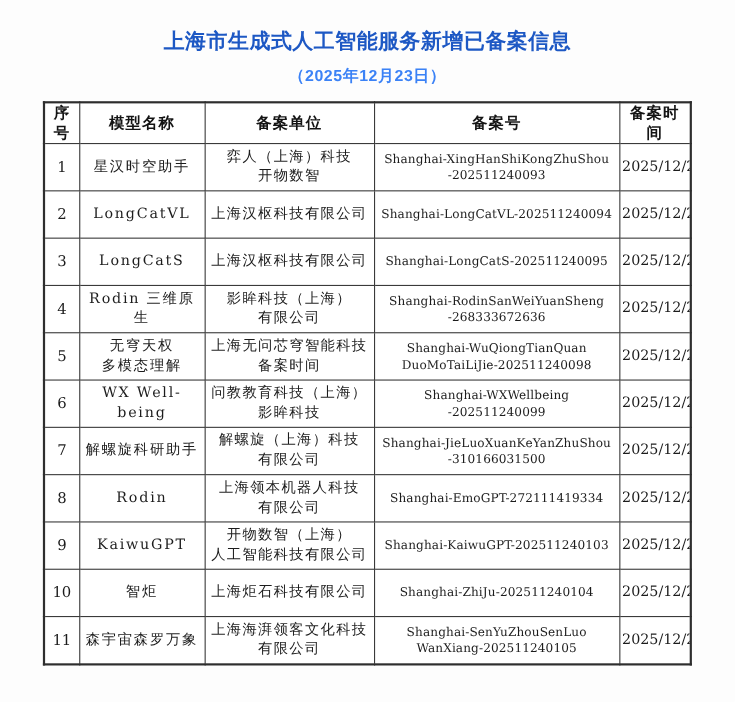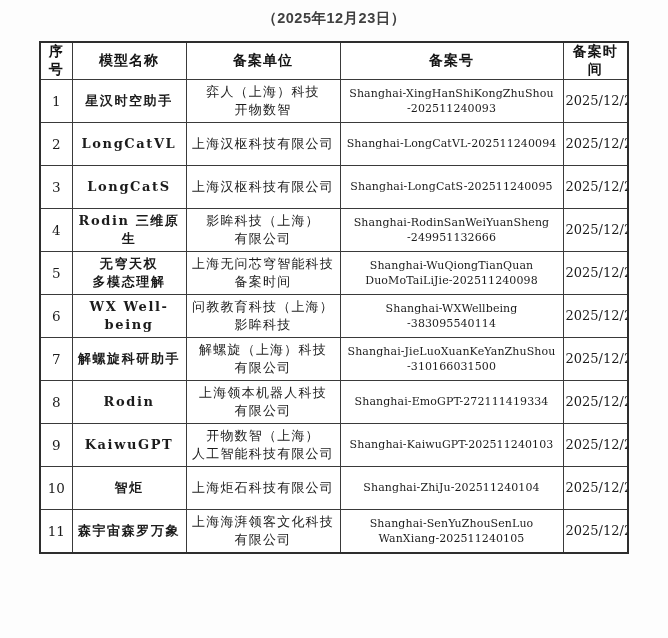--- a/index.html
+++ b/index.html
@@ -25,21 +25,21 @@
     font-weight: bold;
     color: #1d58c4;
     letter-spacing: 0.5px;
     font-family: "Liberation Sans", sans-serif;
   }
   .subtitle {
     margin-top: 9px;
     text-align: center;
     font-size: 14.5px;
     font-weight: bold;
-    color: #404040;
+    color: #3b82f6;
     letter-spacing: 0.5px;
     font-family: "Liberation Sans", sans-serif;
   }
   table.filing-table {
     margin: 13px auto 0 auto;
     width: 588px;
     border-collapse: collapse;
     table-layout: fixed;
     background: #ffffff;
     border: 2px solid #2e2e2e;
@@ -62,29 +62,30 @@
   }
   .filing-table td {
     height: 42px;
     font-size: 13px;
     color: #1c1c1c;
     line-height: 1.4;
     white-space: pre-line;
     font-family: "DejaVu Serif", "Liberation Serif", serif;
   }
   td.col-no    { font-size: 13.5px; }
-  td.col-model { letter-spacing: 1.6px; font-weight: bold; }
+  td.col-model { letter-spacing: 1.6px; }
   td.col-org   { letter-spacing: 1.2px; }
   td.col-reg   { letter-spacing: 0.1px; font-size: 11px; }
   td.col-date  { font-size: 13px; letter-spacing: 0; }
 </style>
 </head>
 <body>
 
 <div class="page">
+  <div class="title">上海市生成式人工智能服务新增已备案信息</div>
   <div class="subtitle">（2025年12月23日）</div>
 
   <table class="filing-table">
     <colgroup>
       <col style="width:32px">
       <col style="width:114px">
       <col style="width:154px">
       <col style="width:223px">
       <col style="width:65px">
     </colgroup>
@@ -120,40 +121,40 @@
           <td class="col-org">上海汉枢科技有限公司</td>
           <td class="col-reg">Shanghai-LongCatS-202511240095</td>
           <td class="col-date">2025/12/22</td>
         </tr>
         <tr>
           <td class="col-no">4</td>
           <td class="col-model">Rodin 三维原生</td>
           <td class="col-org">影眸科技（上海）
 有限公司</td>
           <td class="col-reg">Shanghai-RodinSanWeiYuanSheng
--249951132666</td>
+-268333672636</td>
           <td class="col-date">2025/12/22</td>
         </tr>
         <tr>
           <td class="col-no">5</td>
           <td class="col-model">无穹天权
 多模态理解</td>
           <td class="col-org">上海无问芯穹智能科技
 备案时间</td>
           <td class="col-reg">Shanghai-WuQiongTianQuan
 DuoMoTaiLiJie-202511240098</td>
           <td class="col-date">2025/12/22</td>
         </tr>
         <tr>
           <td class="col-no">6</td>
           <td class="col-model">WX Well-being</td>
           <td class="col-org">问教教育科技（上海）
 影眸科技</td>
           <td class="col-reg">Shanghai-WXWellbeing
--383095540114</td>
+-202511240099</td>
           <td class="col-date">2025/12/22</td>
         </tr>
         <tr>
           <td class="col-no">7</td>
           <td class="col-model">解螺旋科研助手</td>
           <td class="col-org">解螺旋（上海）科技
 有限公司</td>
           <td class="col-reg">Shanghai-JieLuoXuanKeYanZhuShou
 -310166031500</td>
           <td class="col-date">2025/12/22</td>

